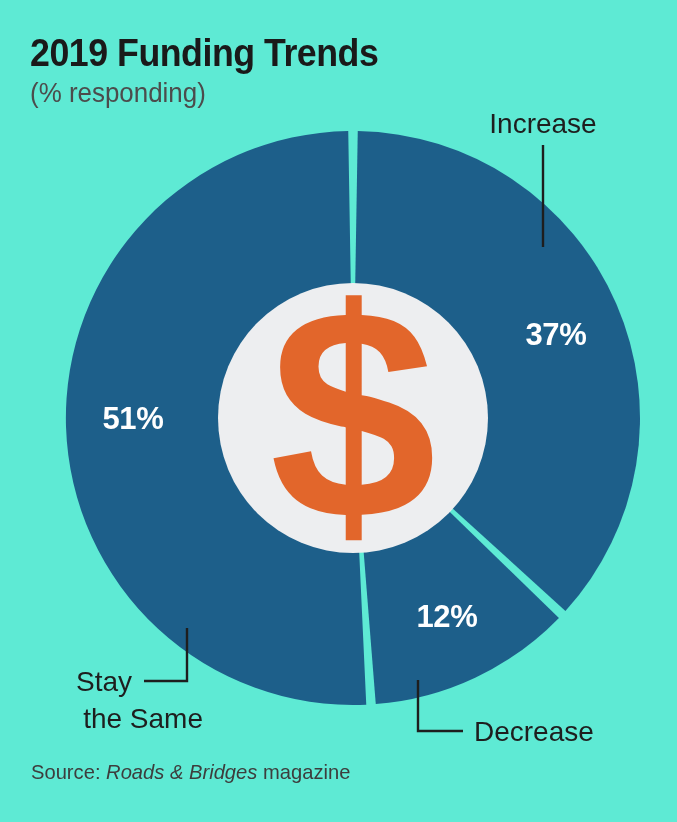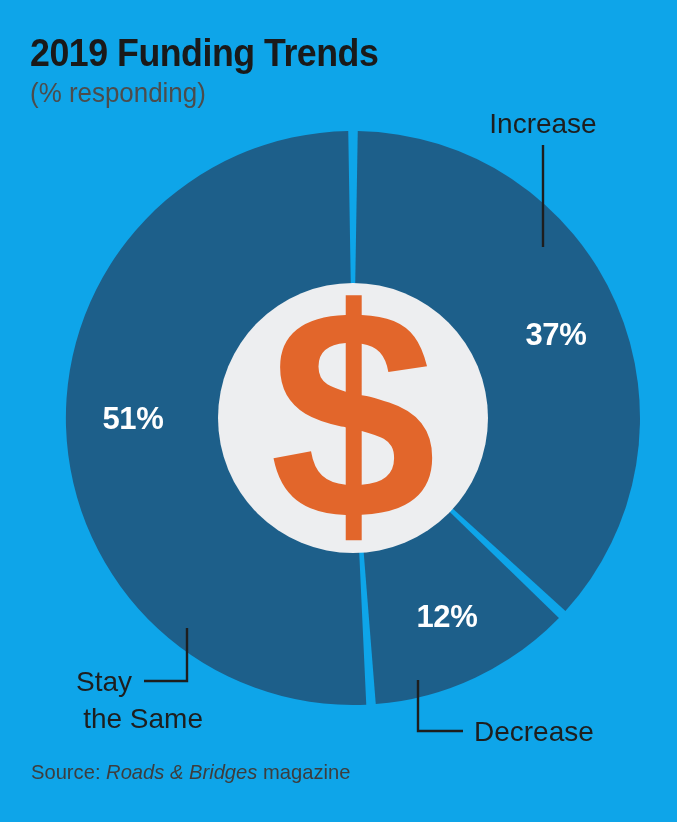--- a/index.html
+++ b/index.html
@@ -104,21 +104,21 @@
     transform: scaleX(0.96);
     transform-origin: left center;
   }
   .source .src-em {
     font-style: italic;
   }
 </style>
 </head>
 <body style="background: rgb(237, 238, 240);">
 
-<div id="infographic" style="background: #0ea5e9;">
+<div id="infographic" style="background: #5eead4;">
 
   <div class="header">
     <div class="chart-title">2019 Funding Trends</div>
     <div class="chart-subtitle">(% responding)</div>
   </div>
 
   <svg id="donut-svg" viewBox="0 0 677 822">
 
     <g id="segment-group">
         <path d="M 353 418 L 357.76 131.04 A 287 287 0 0 1 565.44 610.97 Z" fill="#1d5f8a"></path>

